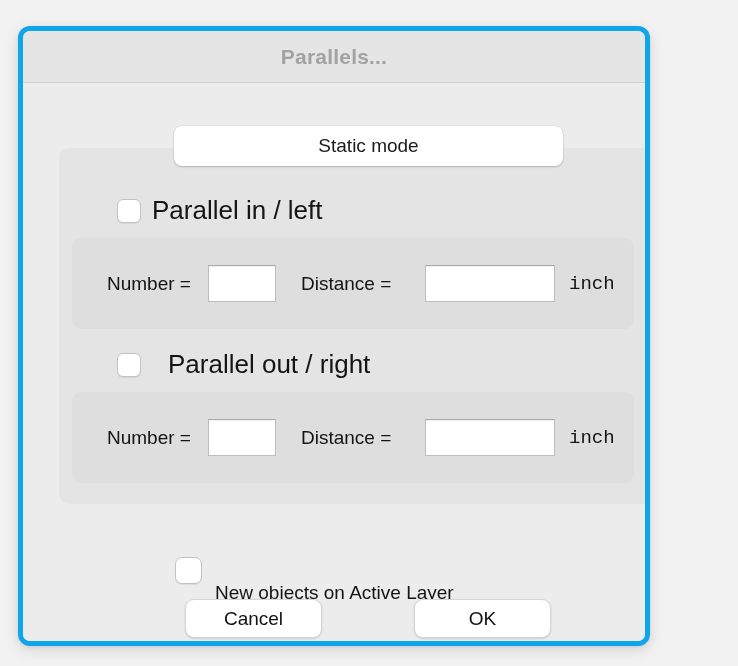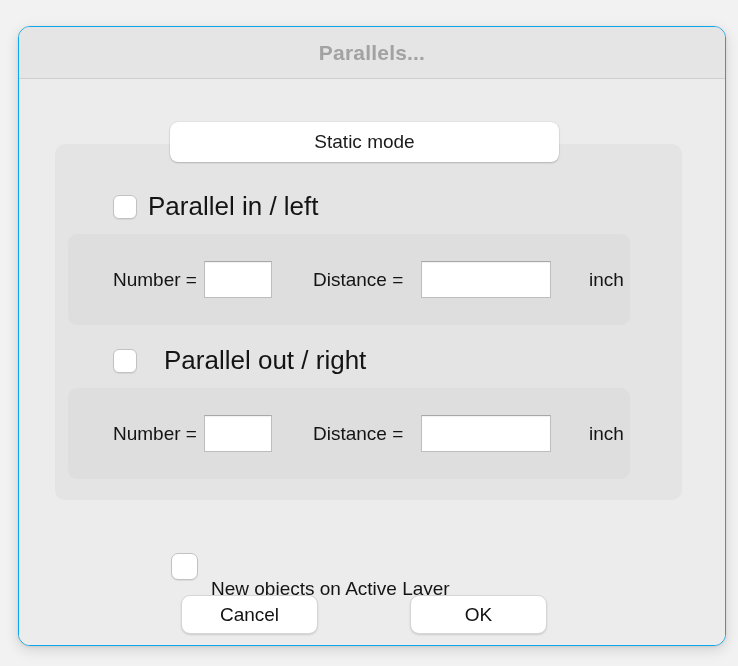--- a/index.html
+++ b/index.html
@@ -13,25 +13,25 @@
     font-family: "Liberation Sans", sans-serif;
     overflow: hidden;
     position: relative;
   }
 
   
   .dialog {
     position: absolute;
     left: 18px;
     top: 26px;
-    width: 708px;
+    width: 632px;
     height: 620px;
     background: #ececec;
     border-radius: 12px;
-    border: 1px solid #0ea5e9;
+    border: 5px solid #0ea5e9;
     box-sizing: border-box;
     box-shadow: 0 4px 14px rgba(0,0,0,0.13), 0 1px 3px rgba(0,0,0,0.08);
     overflow: hidden;
   }
 
   .titlebar {
     position: absolute;
     left: 0;
     top: 0;
     width: 100%;
@@ -144,23 +144,23 @@
     height: 100%;
     display: flex;
     align-items: center;
   }
 
   .fld-label {
     font-size: 19px;
     color: #141414;
     white-space: nowrap;
   }
-  .lbl-number { position: absolute; left: 45px; }
-  .lbl-distance { position: absolute; left: 245px; }
-  .lbl-unit { position: absolute; left: 521px; }
+  .lbl-number { position: absolute; left: 35px; }
+  .lbl-distance { position: absolute; left: 229px; }
+  .lbl-unit { position: absolute; left: 497px; font-family: Liberation Mono, monospace; }
 
   .textfield {
     position: absolute;
     background: #ffffff;
     border: 1px solid #bdbdbd;
     border-top-color: #a8a8a8;
     box-sizing: border-box;
     height: 37px;
     font-size: 17px;
     color: #111;

